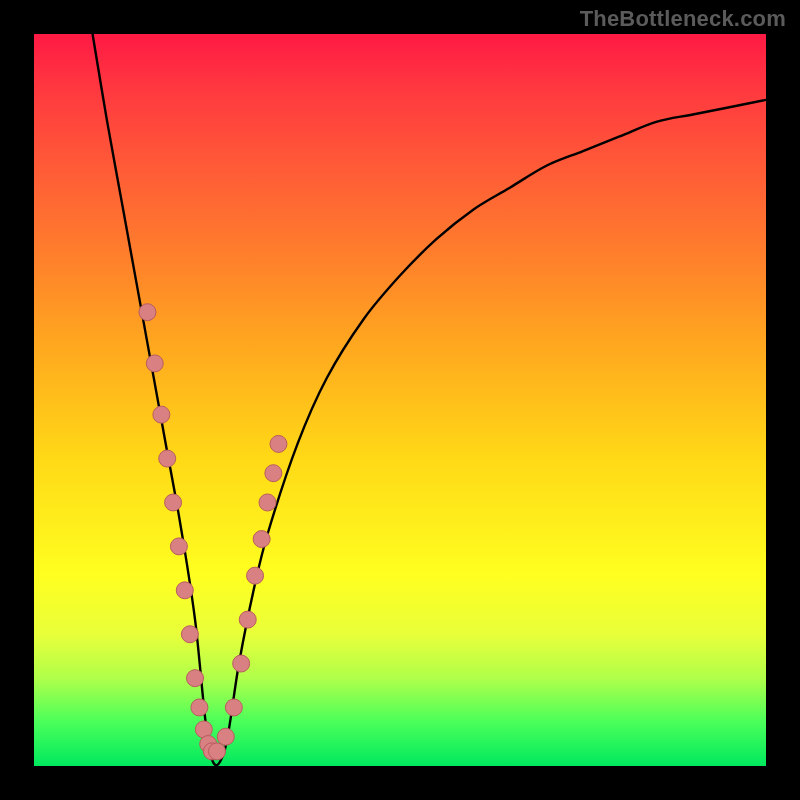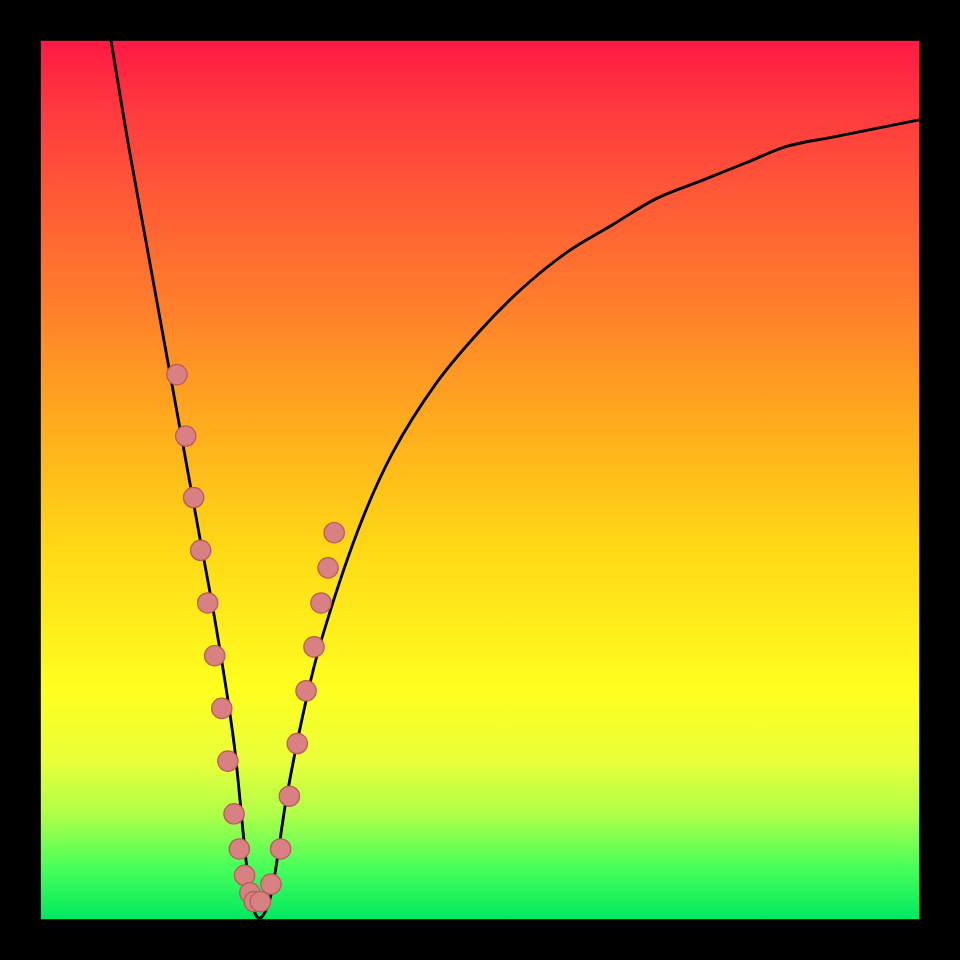--- a/index.html
+++ b/index.html
@@ -86,13 +86,14 @@
           <circle cx="207.15600000000003" cy="629.52" r="8.5" fill="#d98082" stroke="#b85c5e" stroke-width="1"></circle>
           <circle cx="213.744" cy="585.6" r="8.5" fill="#d98082" stroke="#b85c5e" stroke-width="1"></circle>
           <circle cx="221.064" cy="541.6800000000001" r="8.5" fill="#d98082" stroke="#b85c5e" stroke-width="1"></circle>
           <circle cx="227.652" cy="505.08000000000004" r="8.5" fill="#d98082" stroke="#b85c5e" stroke-width="1"></circle>
           <circle cx="233.508" cy="468.48" r="8.5" fill="#d98082" stroke="#b85c5e" stroke-width="1"></circle>
           <circle cx="239.364" cy="439.2" r="8.5" fill="#d98082" stroke="#b85c5e" stroke-width="1"></circle>
           <circle cx="244.48799999999997" cy="409.92" r="8.5" fill="#d98082" stroke="#b85c5e" stroke-width="1"></circle>
         </g>
     </svg>
   </div>
+  <div class="watermark">TheBottleneck.com</div>
 </div>
 
 </body></html>

